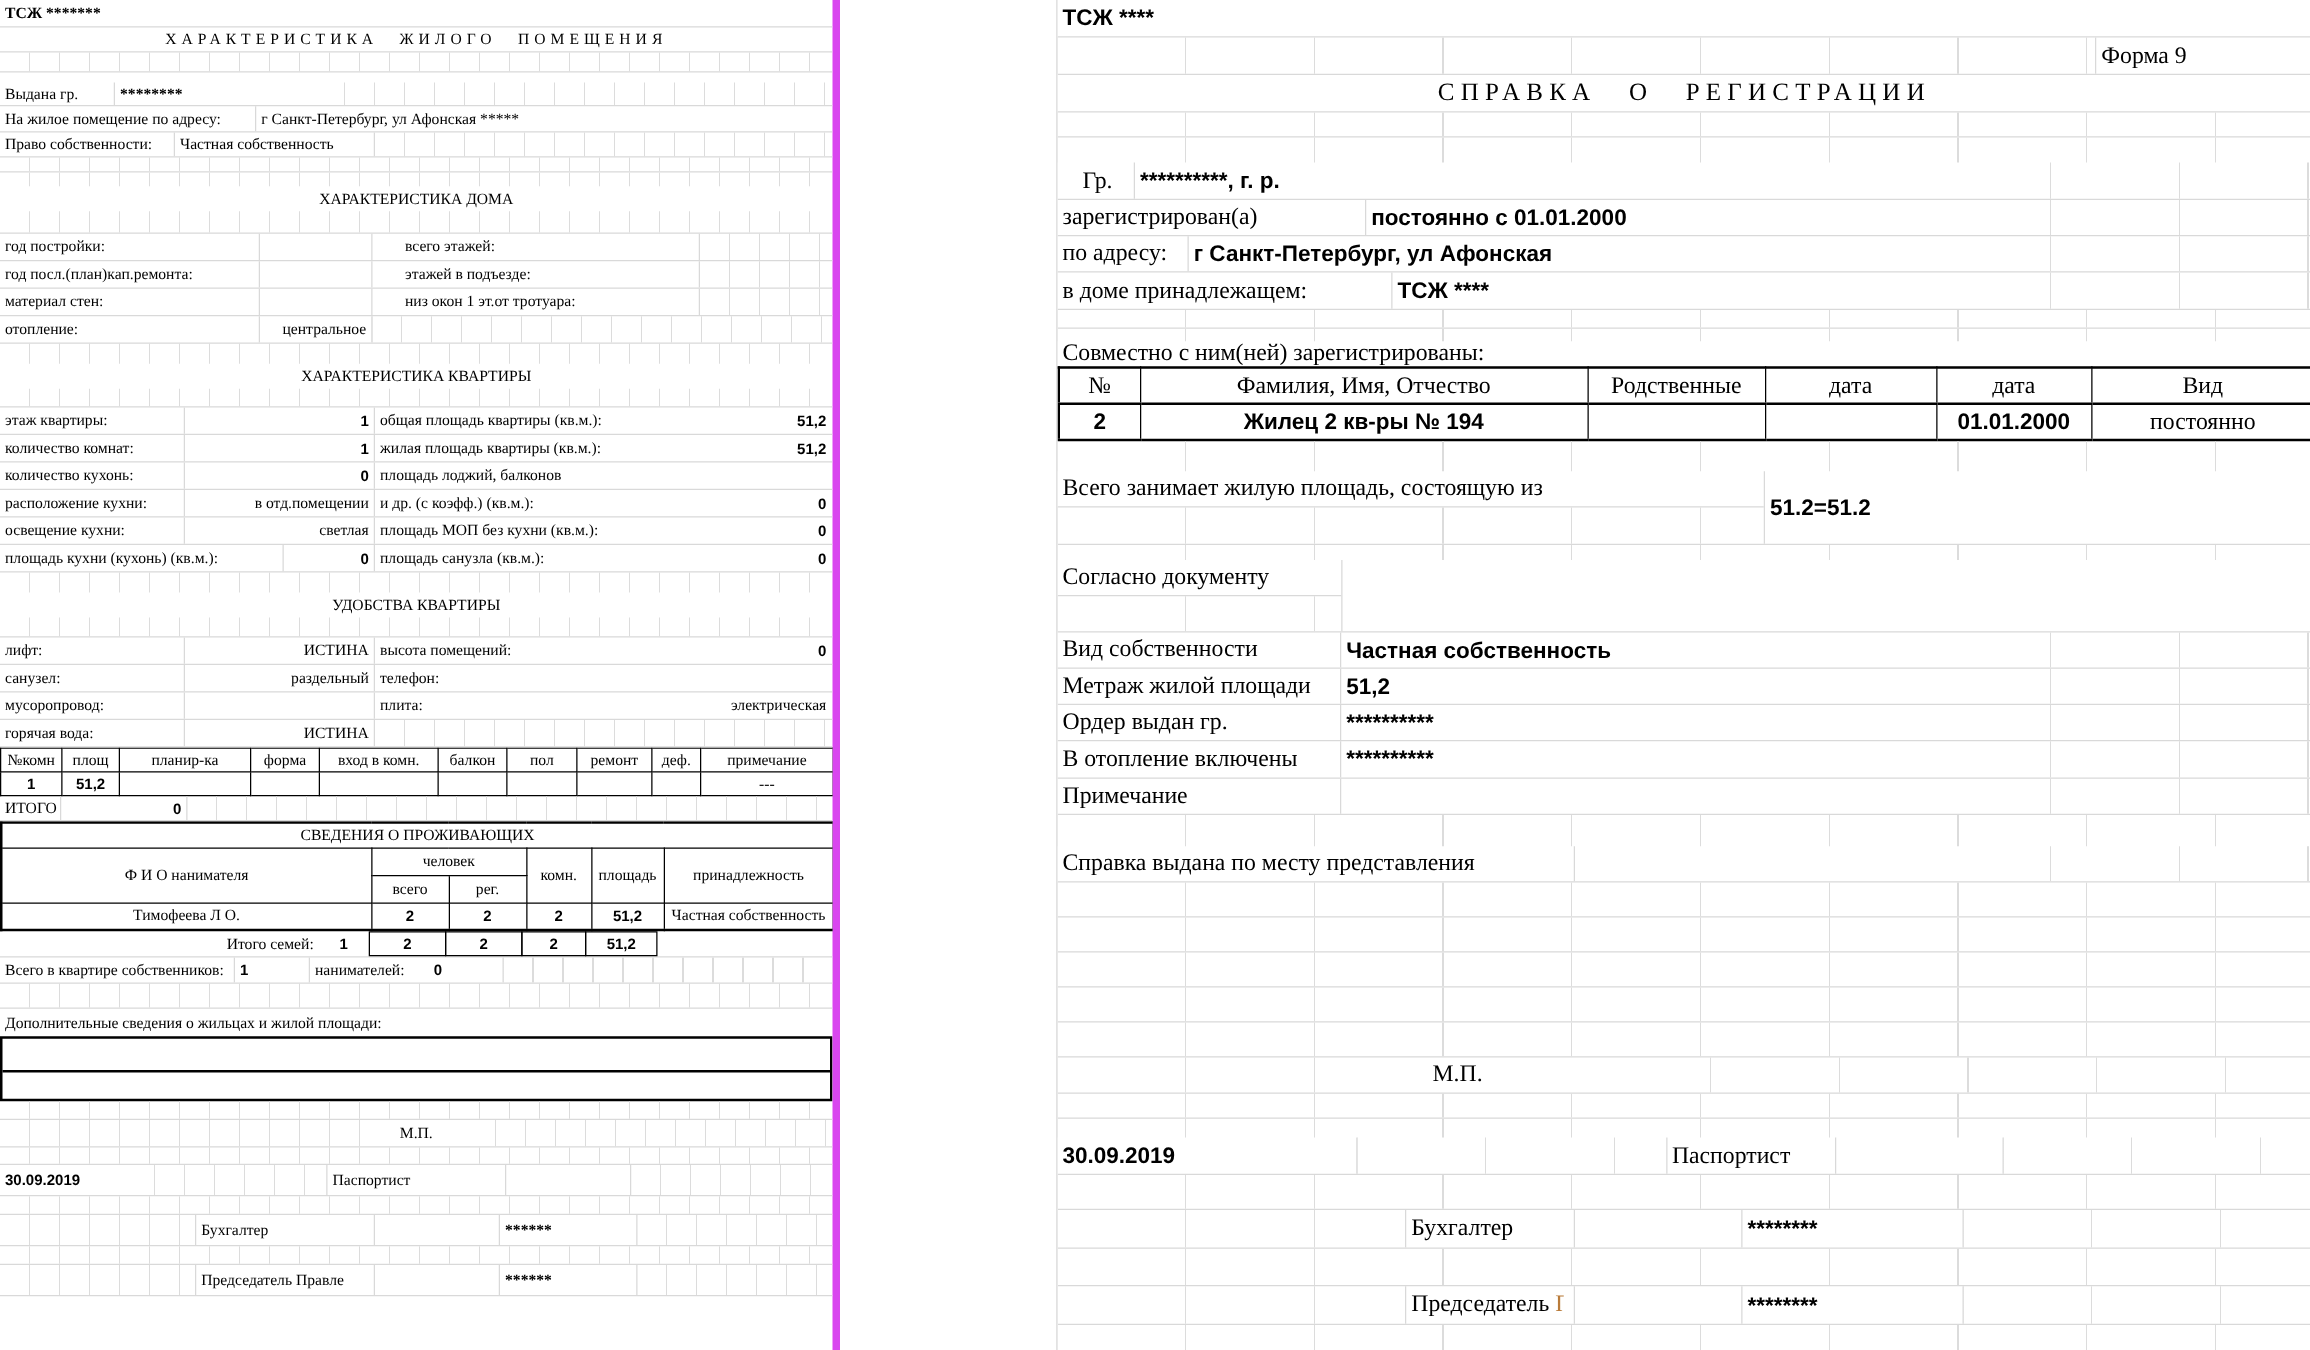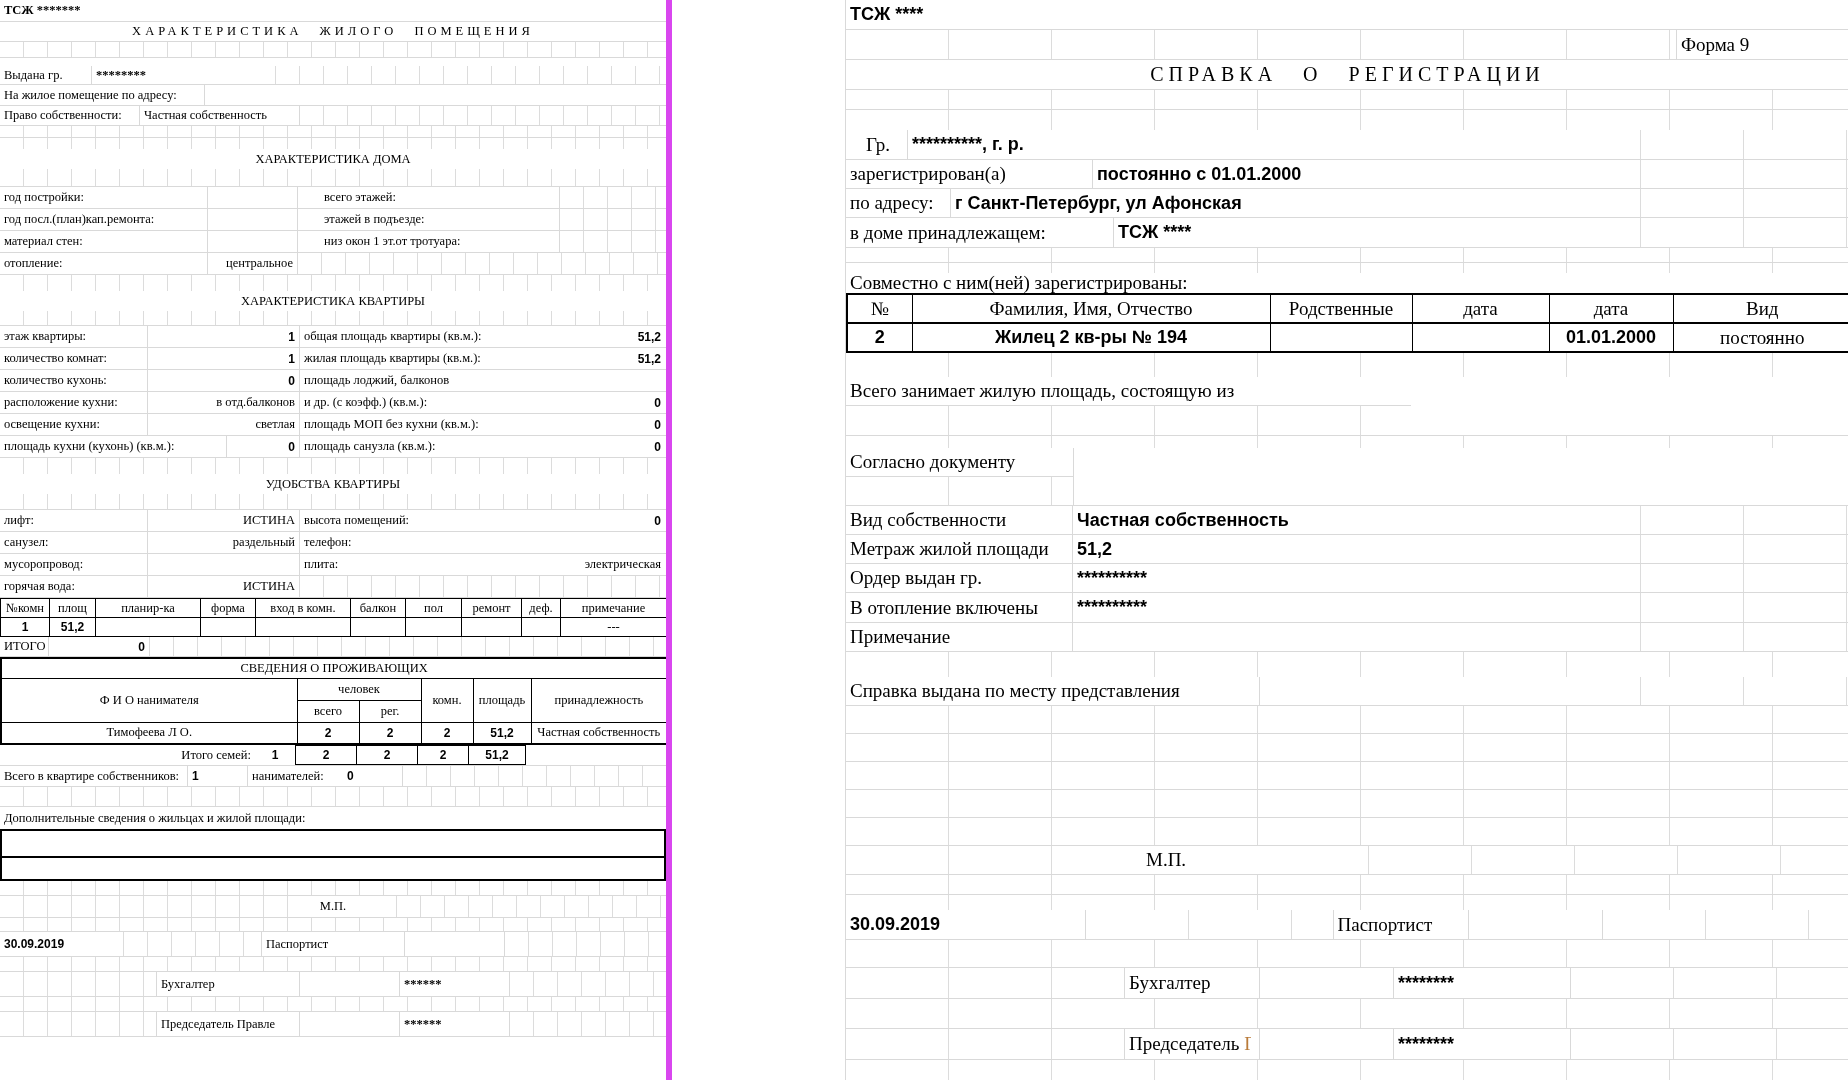--- a/index.html
+++ b/index.html
@@ -54,20 +54,21 @@
   </div>
   <div class="row g7" style="height:16px"></div>
   <div class="row nb" style="height:8px"></div>
   <div class="row" style="height:19px">
     <div class="c bR" style="width:92px">Выдана гр.</div>
     <div class="c b" style="width:160px">********</div>
     <div class="fill g7"></div>
   </div>
   <div class="row" style="height:21px">
     <div class="c bR" style="width:205px">На жилое помещение по адресу:</div>
+    <div class="c" style="flex:1">г Санкт-Петербург, ул Афонская *****</div>
   </div>
   <div class="row" style="height:20px">
     <div class="c bR" style="width:140px">Право собственности:</div>
     <div class="c bR" style="width:160px">Частная собственность</div>
     <div class="fill g7"></div>
   </div>
   <div class="row g7" style="height:12px"></div>
   <div class="row g7 nb" style="height:11px"></div>
 
   <div class="row nb" style="height:20px">
@@ -122,21 +123,21 @@
     <div class="c ra sv" style="width:88px">51,2</div>
   </div>
   <div class="row" style="height:22px">
     <div class="c bR" style="width:148px">количество кухонь:</div>
     <div class="c bR ra sv" style="width:152px">0</div>
     <div class="c" style="width:277px">площадь лоджий, балконов</div>
     <div class="c ra" style="width:88px"></div>
   </div>
   <div class="row" style="height:22px">
     <div class="c bR" style="width:148px">расположение кухни:</div>
-    <div class="c bR ra" style="width:152px">в отд.балконов</div>
+    <div class="c bR ra" style="width:152px">в отд.помещении</div>
     <div class="c" style="width:277px">и др. (с коэфф.)      (кв.м.):</div>
     <div class="c ra sv" style="width:88px">0</div>
   </div>
   <div class="row" style="height:22px">
     <div class="c bR" style="width:148px">освещение кухни:</div>
     <div class="c bR ra" style="width:152px">светлая</div>
     <div class="c" style="width:277px">площадь МОП без кухни (кв.м.):</div>
     <div class="c ra sv" style="width:88px">0</div>
   </div>
   <div class="row" style="height:22px">
@@ -379,20 +380,21 @@
   </tbody>
     </table>
   <div class="row g9 nb" style="height:24px"></div>
   <div class="row" style="height:59px">
     <div style="width:565px;height:100%;box-sizing:border-box">
       <div class="row" style="height:29px">
         <div class="c">Всего занимает жилую площадь, состоящую из</div>
       </div>
       <div class="g9" style="height:29px"></div>
     </div>
+    <div class="c sv bL" style="flex:1">51.2=51.2</div>
   </div>
   <div class="row g9 nb" style="height:12px"></div>
   <div class="row" style="height:58px">
     <div style="width:227px;height:100%;box-sizing:border-box">
       <div class="row" style="height:29px">
         <div class="c">Согласно документу</div>
       </div>
       <div class="g9" style="height:28px"></div>
     </div>
     <div class="c bL" style="flex:1"></div>

